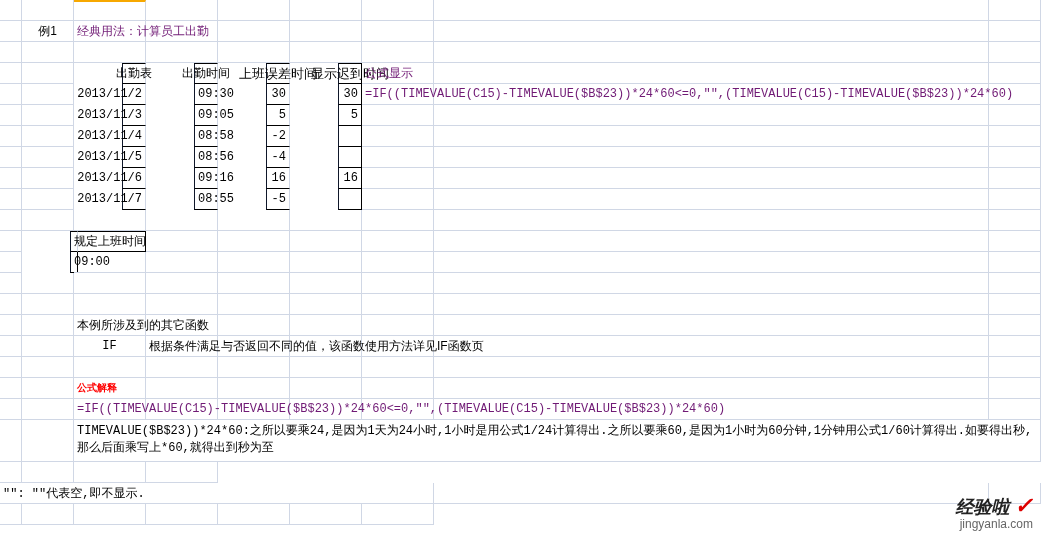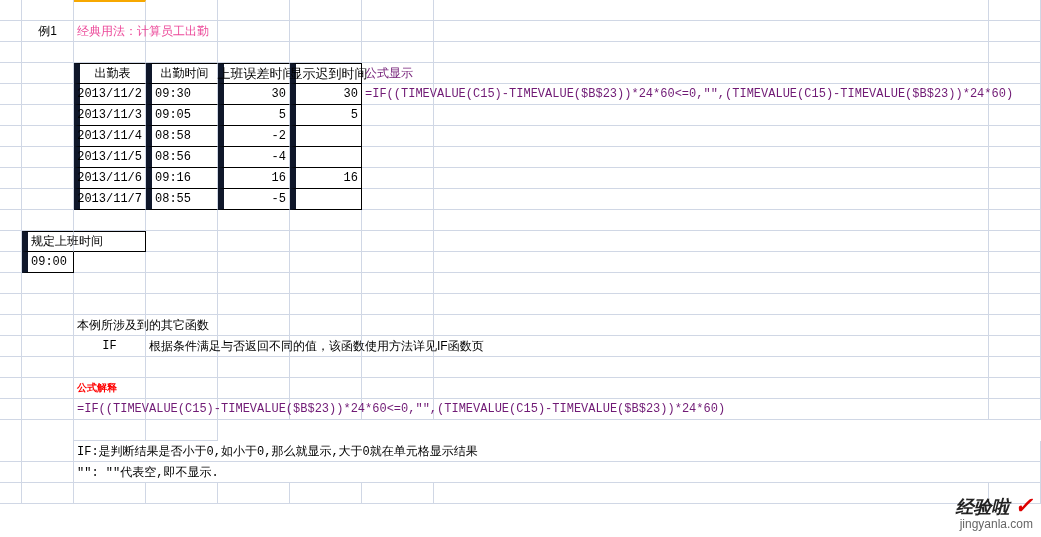--- a/index.html
+++ b/index.html
@@ -21,32 +21,32 @@
       border-right: 1px solid #d0d7e5;
       border-bottom: 1px solid #d0d7e5;
       padding: 2px 3px;
       white-space: nowrap;
       overflow: visible;
       display: flex;
       align-items: center;
     }
     .cell.center { justify-content: center; }
     .cell.right { justify-content: flex-end; }
-    .green { color: #ec4899; }
+    .green { color: #701a75; }
     .blue { color: #701a75; }
     .red { color: #ff0000; font-weight: bold; font-size: 10px; }
     .mono { font-family: "Courier New", monospace; }
     
     
     .highlight-top { border-top: 2px solid #f7a800; }
     
     
     .tb-t { border-top: 1px solid #000; }
     .tb-b { border-bottom: 1px solid #000; }
-    .tb-l { border-left: 6px solid #0f172a; }
+    .tb-l { border-left: 1px solid #0f172a; margin-left: 48px; }
     .tb-r { border-right: 1px solid #000; }
     
     .span-wide { position: relative; }
     .span-wide span { position: absolute; white-space: nowrap; }
     
     .watermark {
       position: absolute;
       right: 8px;
       bottom: 6px;
       font-family: "Microsoft YaHei", Arial, sans-serif;
@@ -281,26 +281,24 @@
     </div>
   <div class="cell"></div>
     <div class="cell"></div>
     <div class="cell"></div>
     <div class="cell"></div>
     <div class="cell"></div>
     <div class="cell"></div>
 
   <div class="cell" style="grid-row:span 2"></div>
     <div class="cell" style="grid-row:span 2"></div>
-
-  <div class="cell"></div>
-    <div class="cell"></div>
-  <div class="cell mono span-wide" style="grid-column:span 7">
-      <span>IF:是判断结果是否小于0,如小于0,那么就显示,大于0就在单元格显示结果</span>
-    </div>
+  <div class="cell mono span-wide" style="grid-row:span 2;grid-column:span 7;white-space:normal;align-items:flex-start">TIMEVALUE($B$23))*24*60:之所以要乘24,是因为1天为24小时,1小时是用公式1/24计算得出.之所以要乘60,是因为1小时为60分钟,1分钟用公式1/60计算得出.如要得出秒,那么后面乘写上*60,就得出到秒为至</div>
+
+  <div class="cell"></div>
+    <div class="cell"></div>
 
   <div class="cell"></div>
     <div class="cell"></div>
   <div class="cell mono span-wide" style="grid-column:span 7">
       <span>"": ""代表空,即不显示.</span>
     </div>
 
   <div class="cell"></div>
     <div class="cell"></div>
     <div class="cell"></div>

